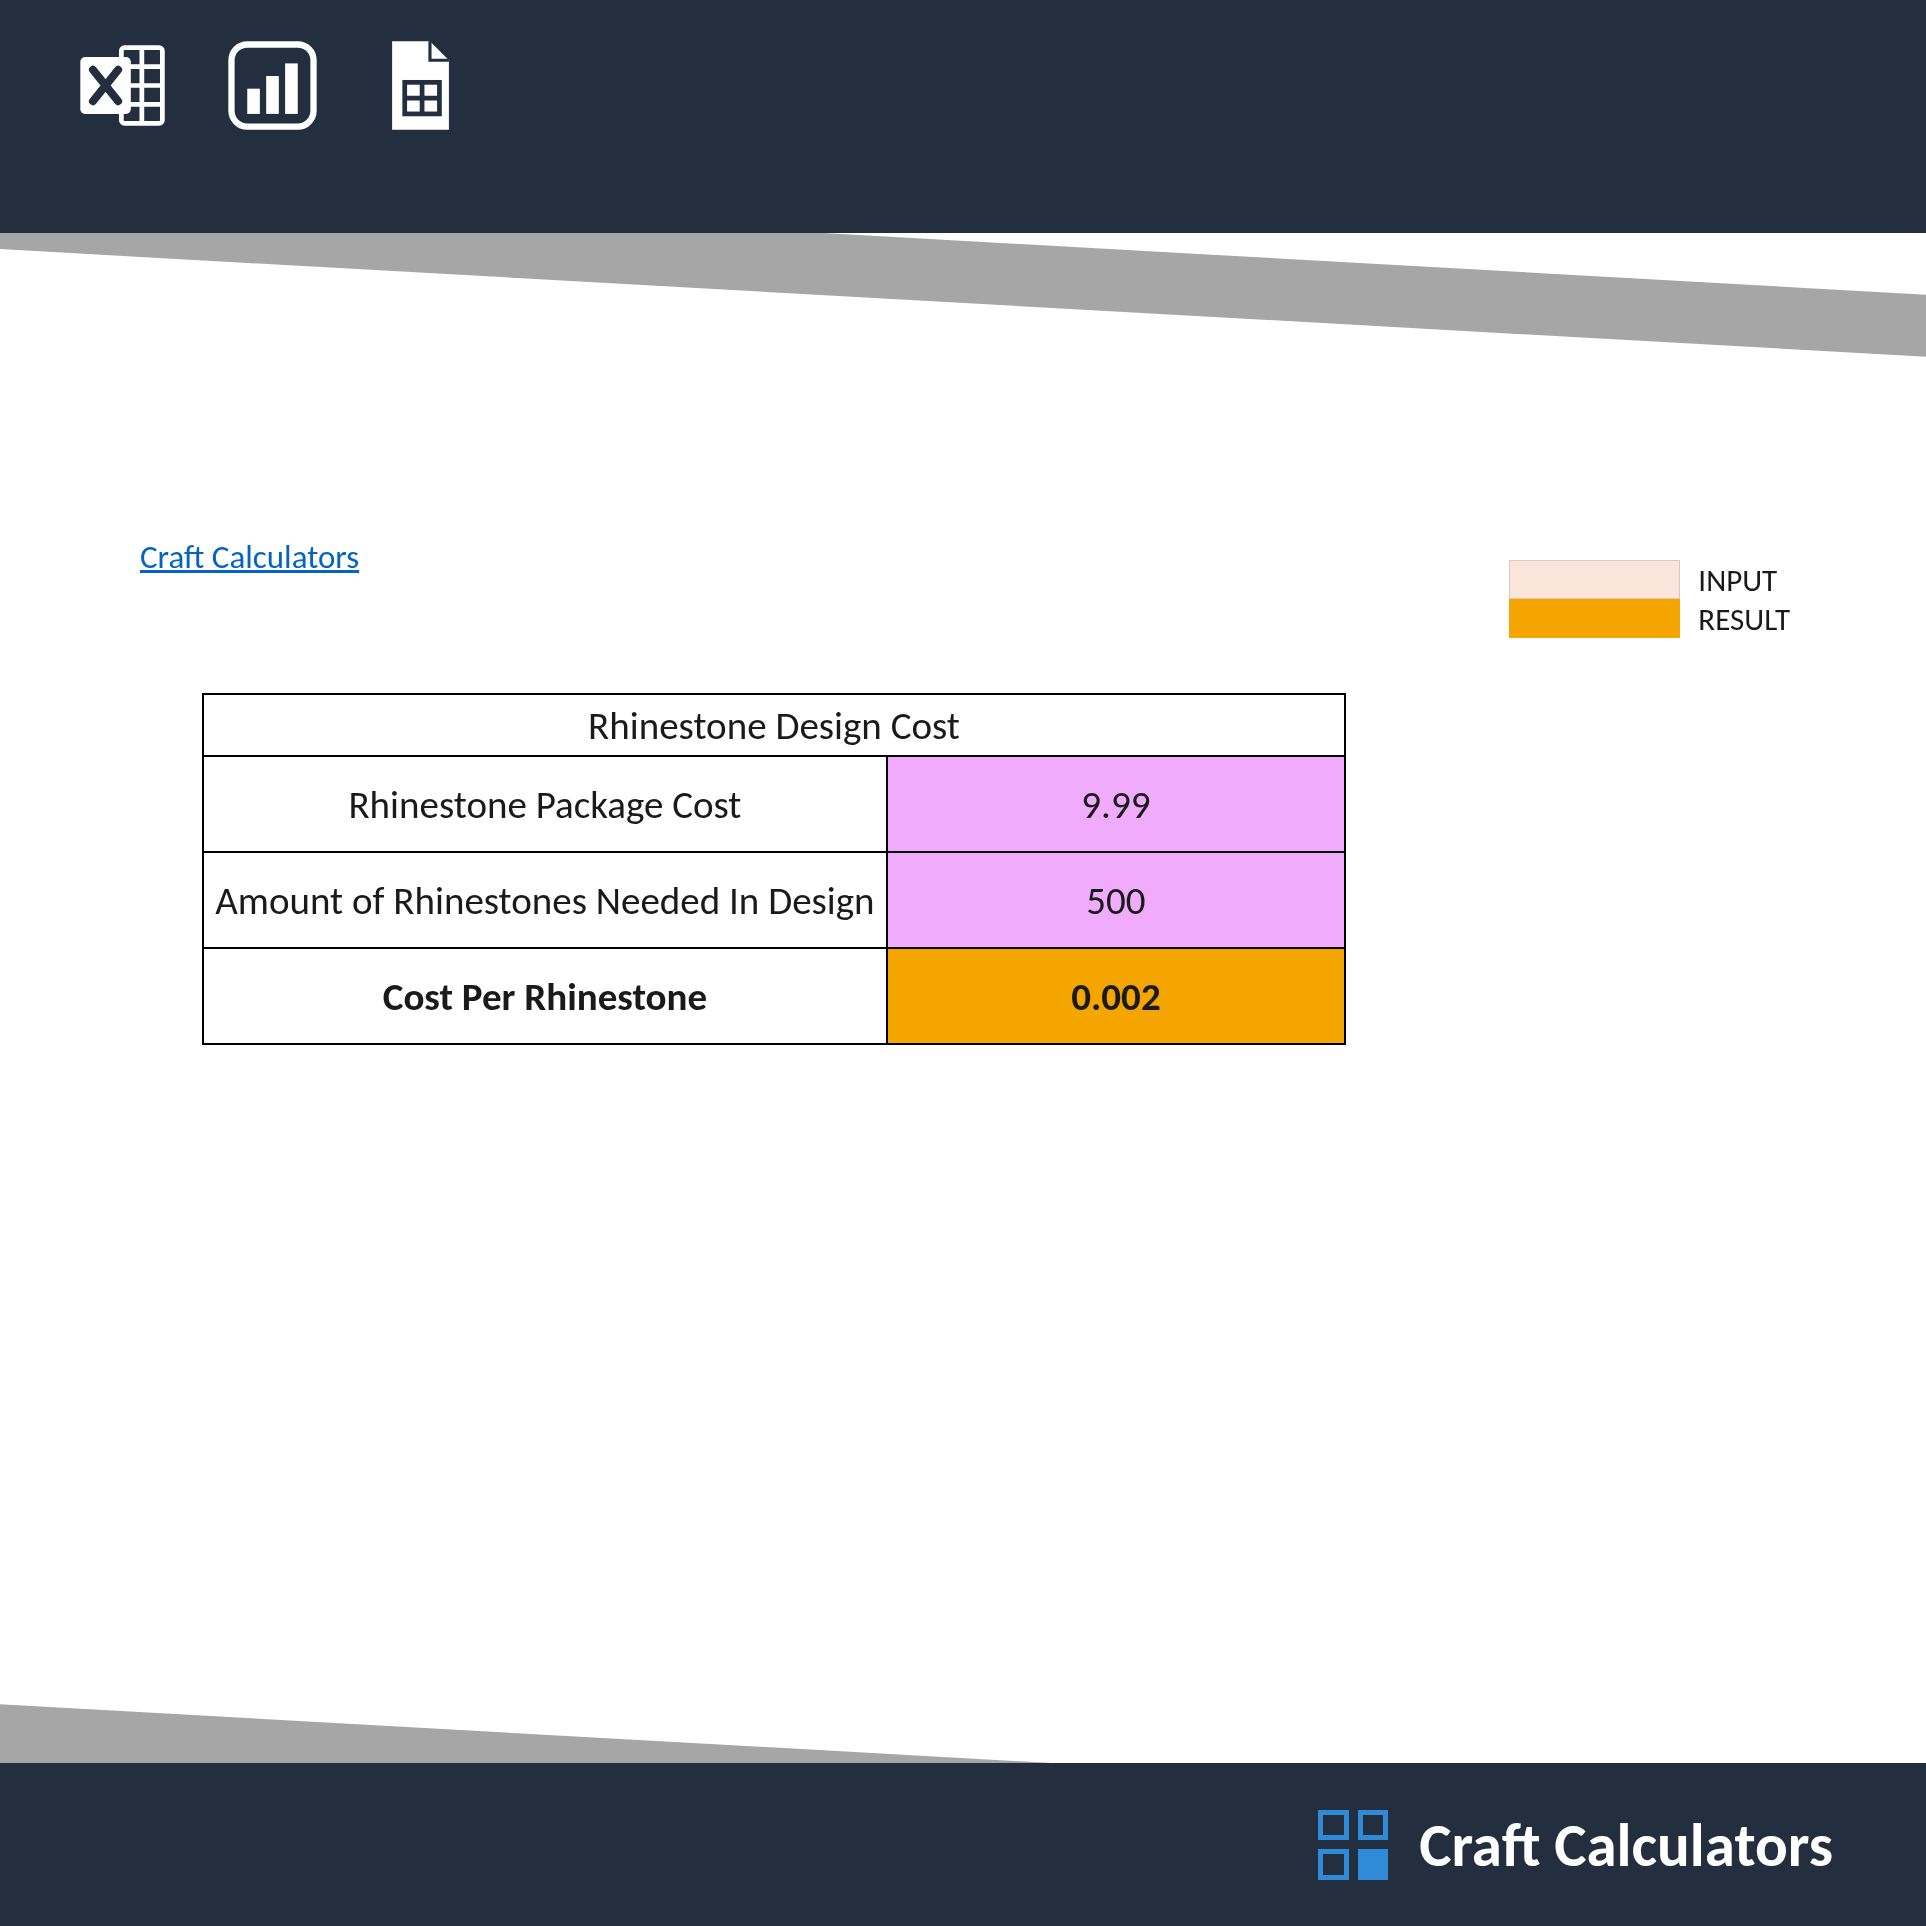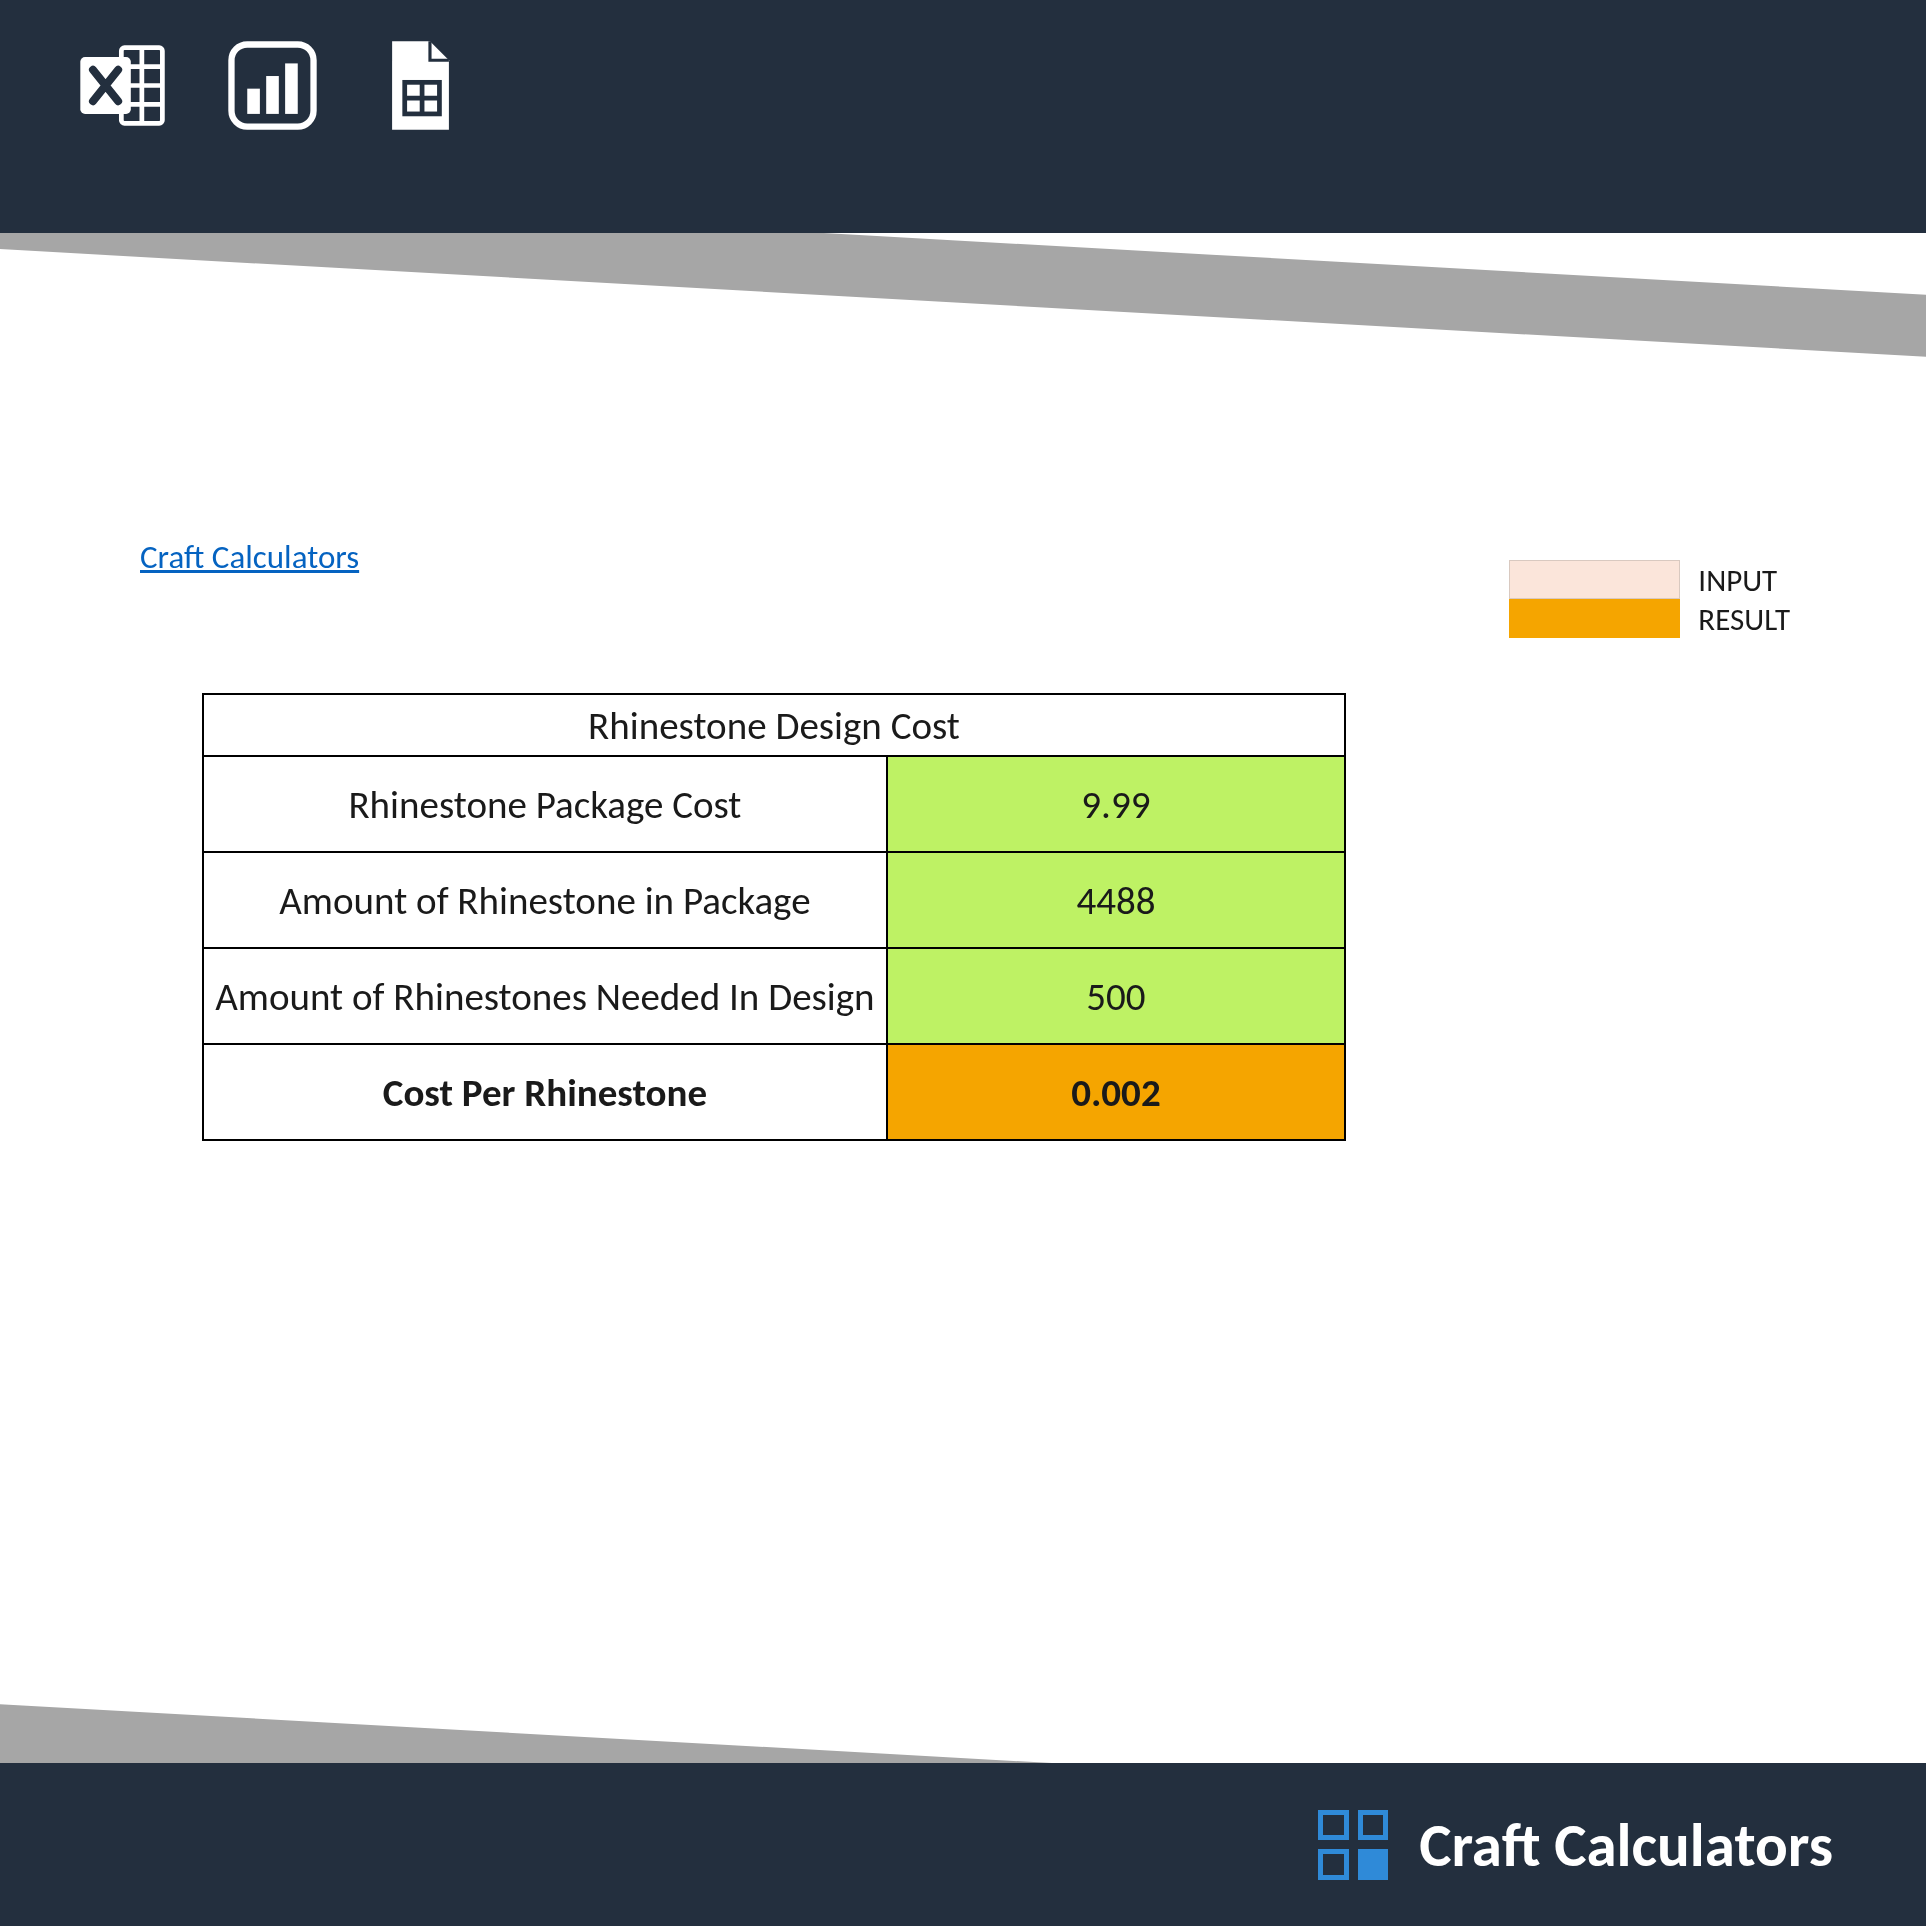--- a/index.html
+++ b/index.html
@@ -107,21 +107,21 @@
     height: 96px;
     font-weight: 400;
     background: #fff;
     font-size: 36px;
   }
   .label-cell.bold { font-weight: 700; }
   .value-cell {
     width: 459px;
     font-size: 42px;
   }
-  .value-cell.input { background: #bef264; }
+  .value-cell.input { background: #f0abfc; }
   .value-cell.result { background: #f5a500; font-weight: bold; }
 
   
   .bottom-diag {
     position: absolute;
     bottom: 156px;
     left: -78px;
     width: 2491px;
     height: 70px;
     background: #a6a6a6;
@@ -217,24 +217,20 @@
 </div>
 
 <table class="calc-table">
   <tbody>
       <tr>
     <th class="calc-title" colspan="2">Rhinestone Design Cost</th>
   </tr>
   <tr>
     <td class="label-cell">Rhinestone Package Cost</td>
     <td class="value-cell input">9.99</td>
-  </tr>
-  <tr>
-    <td class="label-cell">Amount of Rhinestone in Package</td>
-    <td class="value-cell input">4488</td>
   </tr>
   <tr>
     <td class="label-cell">Amount of Rhinestones Needed In Design</td>
     <td class="value-cell input">500</td>
   </tr>
   <tr>
     <td class="label-cell bold">Cost Per Rhinestone</td>
     <td class="value-cell result">0.002</td>
   </tr>
 </tbody>

